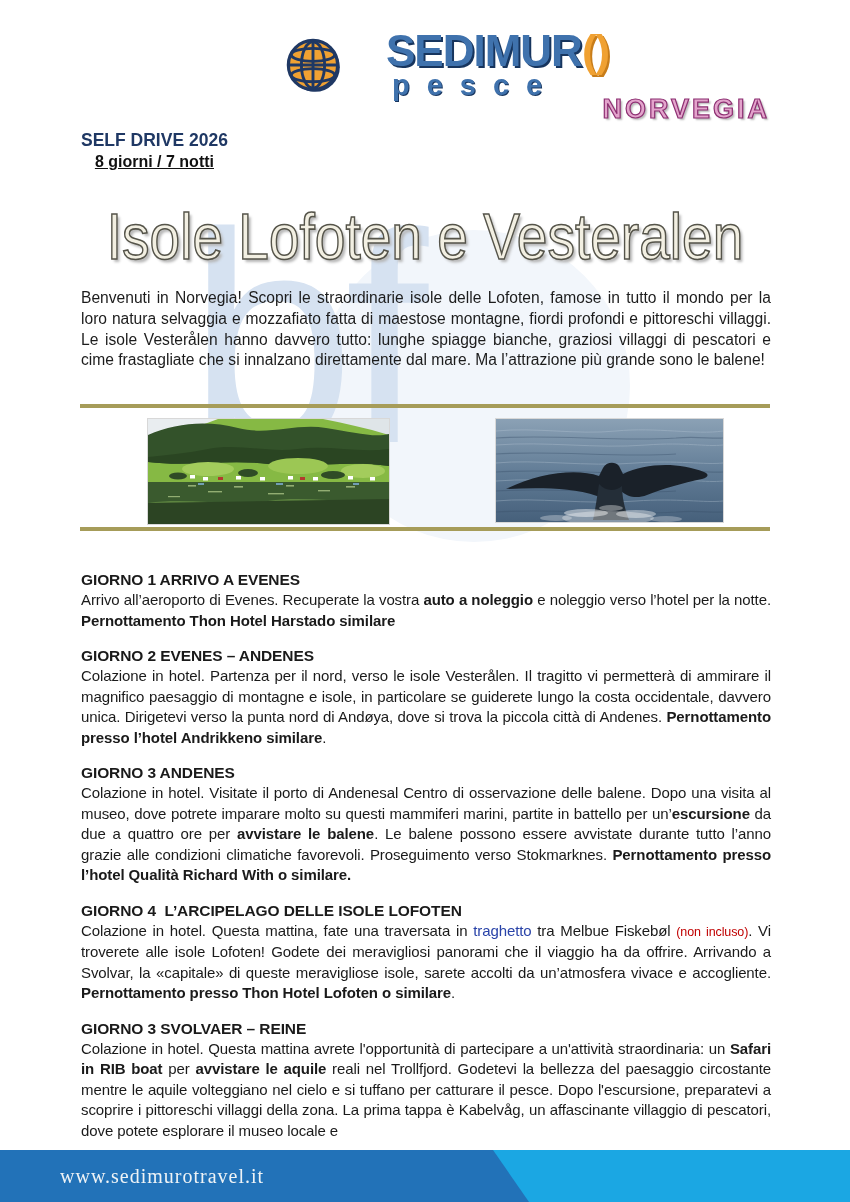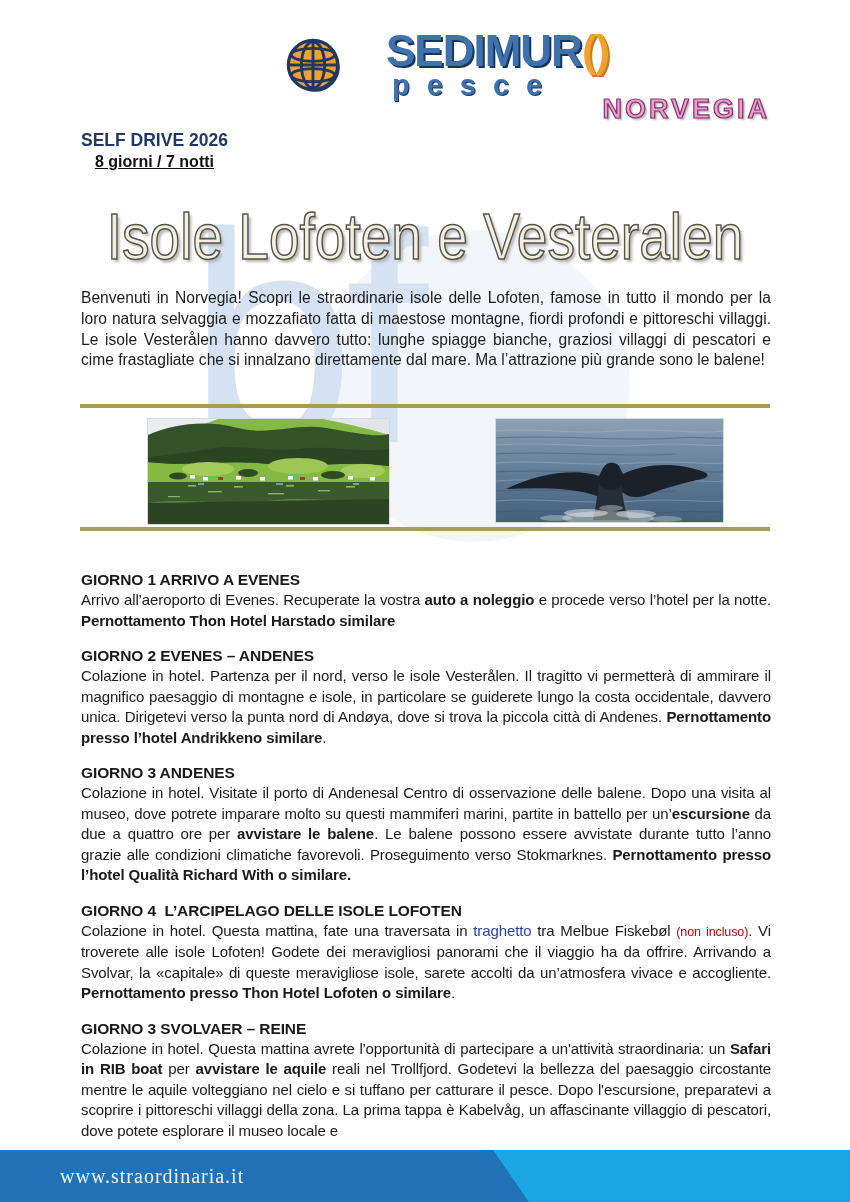--- a/index.html
+++ b/index.html
@@ -186,21 +186,21 @@
         <ellipse cx="60" cy="99" rx="16" ry="3" opacity="0.3"></ellipse>
         <ellipse cx="170" cy="100" rx="16" ry="3" opacity="0.28"></ellipse>
       </g>
     </svg>
   </div>
   <div class="gold-rule rule-bottom layer"></div>
 
   <div class="days layer">
     <div class="day">
       <div class="day-heading">GIORNO 1 ARRIVO A EVENES</div>
-      <div class="day-body"><span>Arrivo all’aeroporto di Evenes. Recuperate la vostra </span><span class="b">auto a noleggio</span><span> e procede verso l’hotel per la notte. </span><span class="b">Pernottamento Thon Hotel Harstado similare</span></div>
+      <div class="day-body"><span>Arrivo all’aeroporto di Evenes. Recuperate la vostra </span><span class="b">auto a noleggio</span><span> e noleggio verso l’hotel per la notte. </span><span class="b">Pernottamento Thon Hotel Harstado similare</span></div>
     </div>
     <div class="day">
       <div class="day-heading">GIORNO 2 EVENES – ANDENES</div>
       <div class="day-body"><span>Colazione in hotel. Partenza per il nord, verso le isole Vesterålen. Il tragitto vi permetterà di ammirare il magnifico paesaggio di montagne e isole, in particolare se guiderete lungo la costa occidentale, davvero unica. Dirigetevi verso la punta nord di Andøya, dove si trova la piccola città di Andenes. </span><span class="b">Pernottamento presso l’hotel Andrikkeno similare</span><span>.</span></div>
     </div>
     <div class="day">
       <div class="day-heading">GIORNO 3 ANDENES</div>
       <div class="day-body"><span>Colazione in hotel. Visitate il porto di Andenesal Centro di osservazione delle balene. Dopo una visita al museo, dove potrete imparare molto su questi mammiferi marini, partite in battello per un’</span><span class="b">escursione</span><span> da due a quattro ore per </span><span class="b">avvistare le balene</span><span>. Le balene possono essere avvistate durante tutto l’anno grazie alle condizioni climatiche favorevoli. Proseguimento verso Stokmarknes. </span><span class="b">Pernottamento presso l’hotel Qualità Richard With o similare.</span></div>
     </div>
     <div class="day">
@@ -208,16 +208,16 @@
       <div class="day-body"><span>Colazione in hotel. Questa mattina, fate una traversata in </span><span class="txt-blue">traghetto</span><span> tra Melbue Fiskebøl </span><span class="txt-red txt-small">(non incluso)</span><span>. Vi troverete alle isole Lofoten! Godete dei meravigliosi panorami che il viaggio ha da offrire. Arrivando a Svolvar, la «capitale» di queste meravigliose isole, sarete accolti da un’atmosfera vivace e accogliente. </span><span class="b">Pernottamento presso Thon Hotel Lofoten o similare</span><span>.</span></div>
     </div>
     <div class="day">
       <div class="day-heading">GIORNO 3 SVOLVAER – REINE</div>
       <div class="day-body"><span>Colazione in hotel. Questa mattina avrete l'opportunità di partecipare a un'attività straordinaria: un </span><span class="b">Safari in RIB boat</span><span> per </span><span class="b">avvistare le aquile</span><span> reali nel Trollfjord. Godetevi la bellezza del paesaggio circostante mentre le aquile volteggiano nel cielo e si tuffano per catturare il pesce. Dopo l'escursione, preparatevi a scoprire i pittoreschi villaggi della zona. La prima tappa è Kabelvåg, un affascinante villaggio di pescatori, dove potete esplorare il museo locale e</span></div>
     </div>
   </div>
 
   <div class="footer">
     <div class="footer-dark"></div>
-    <div class="footer-url">www.straordinaria.it</div>
+    <div class="footer-url">www.sedimurotravel.it</div>
   </div>
 
 </div>
 
 </body></html>

